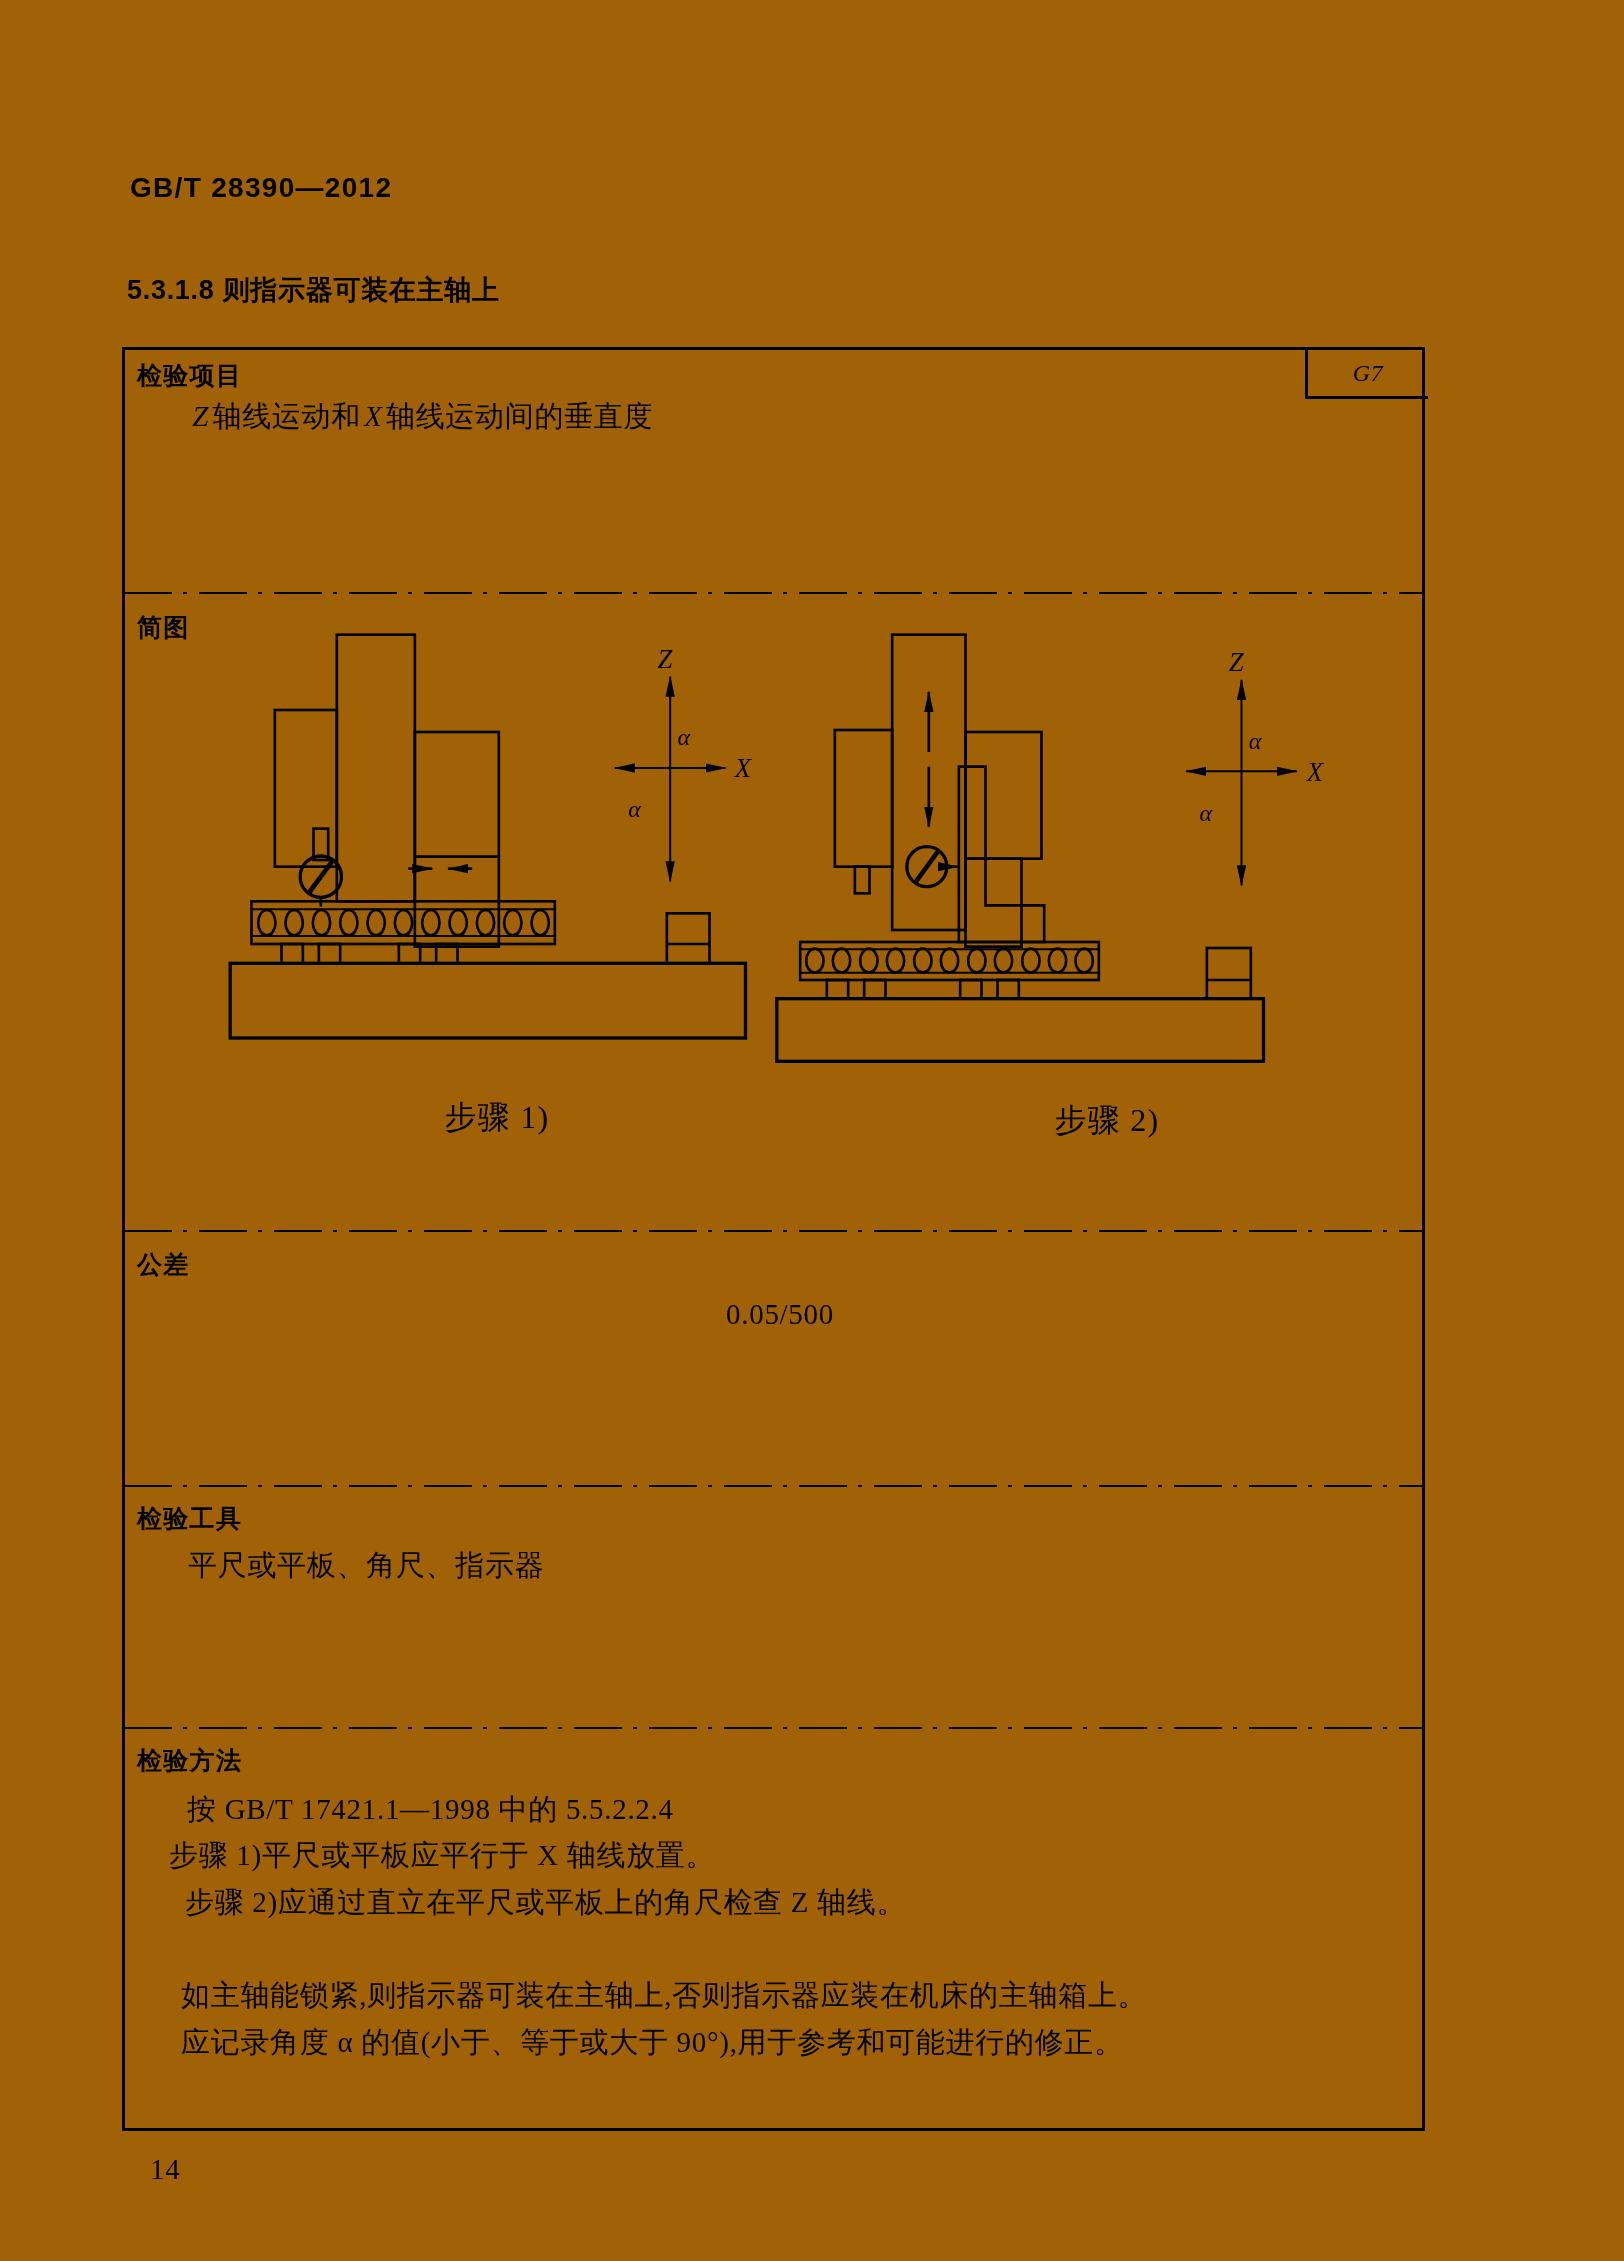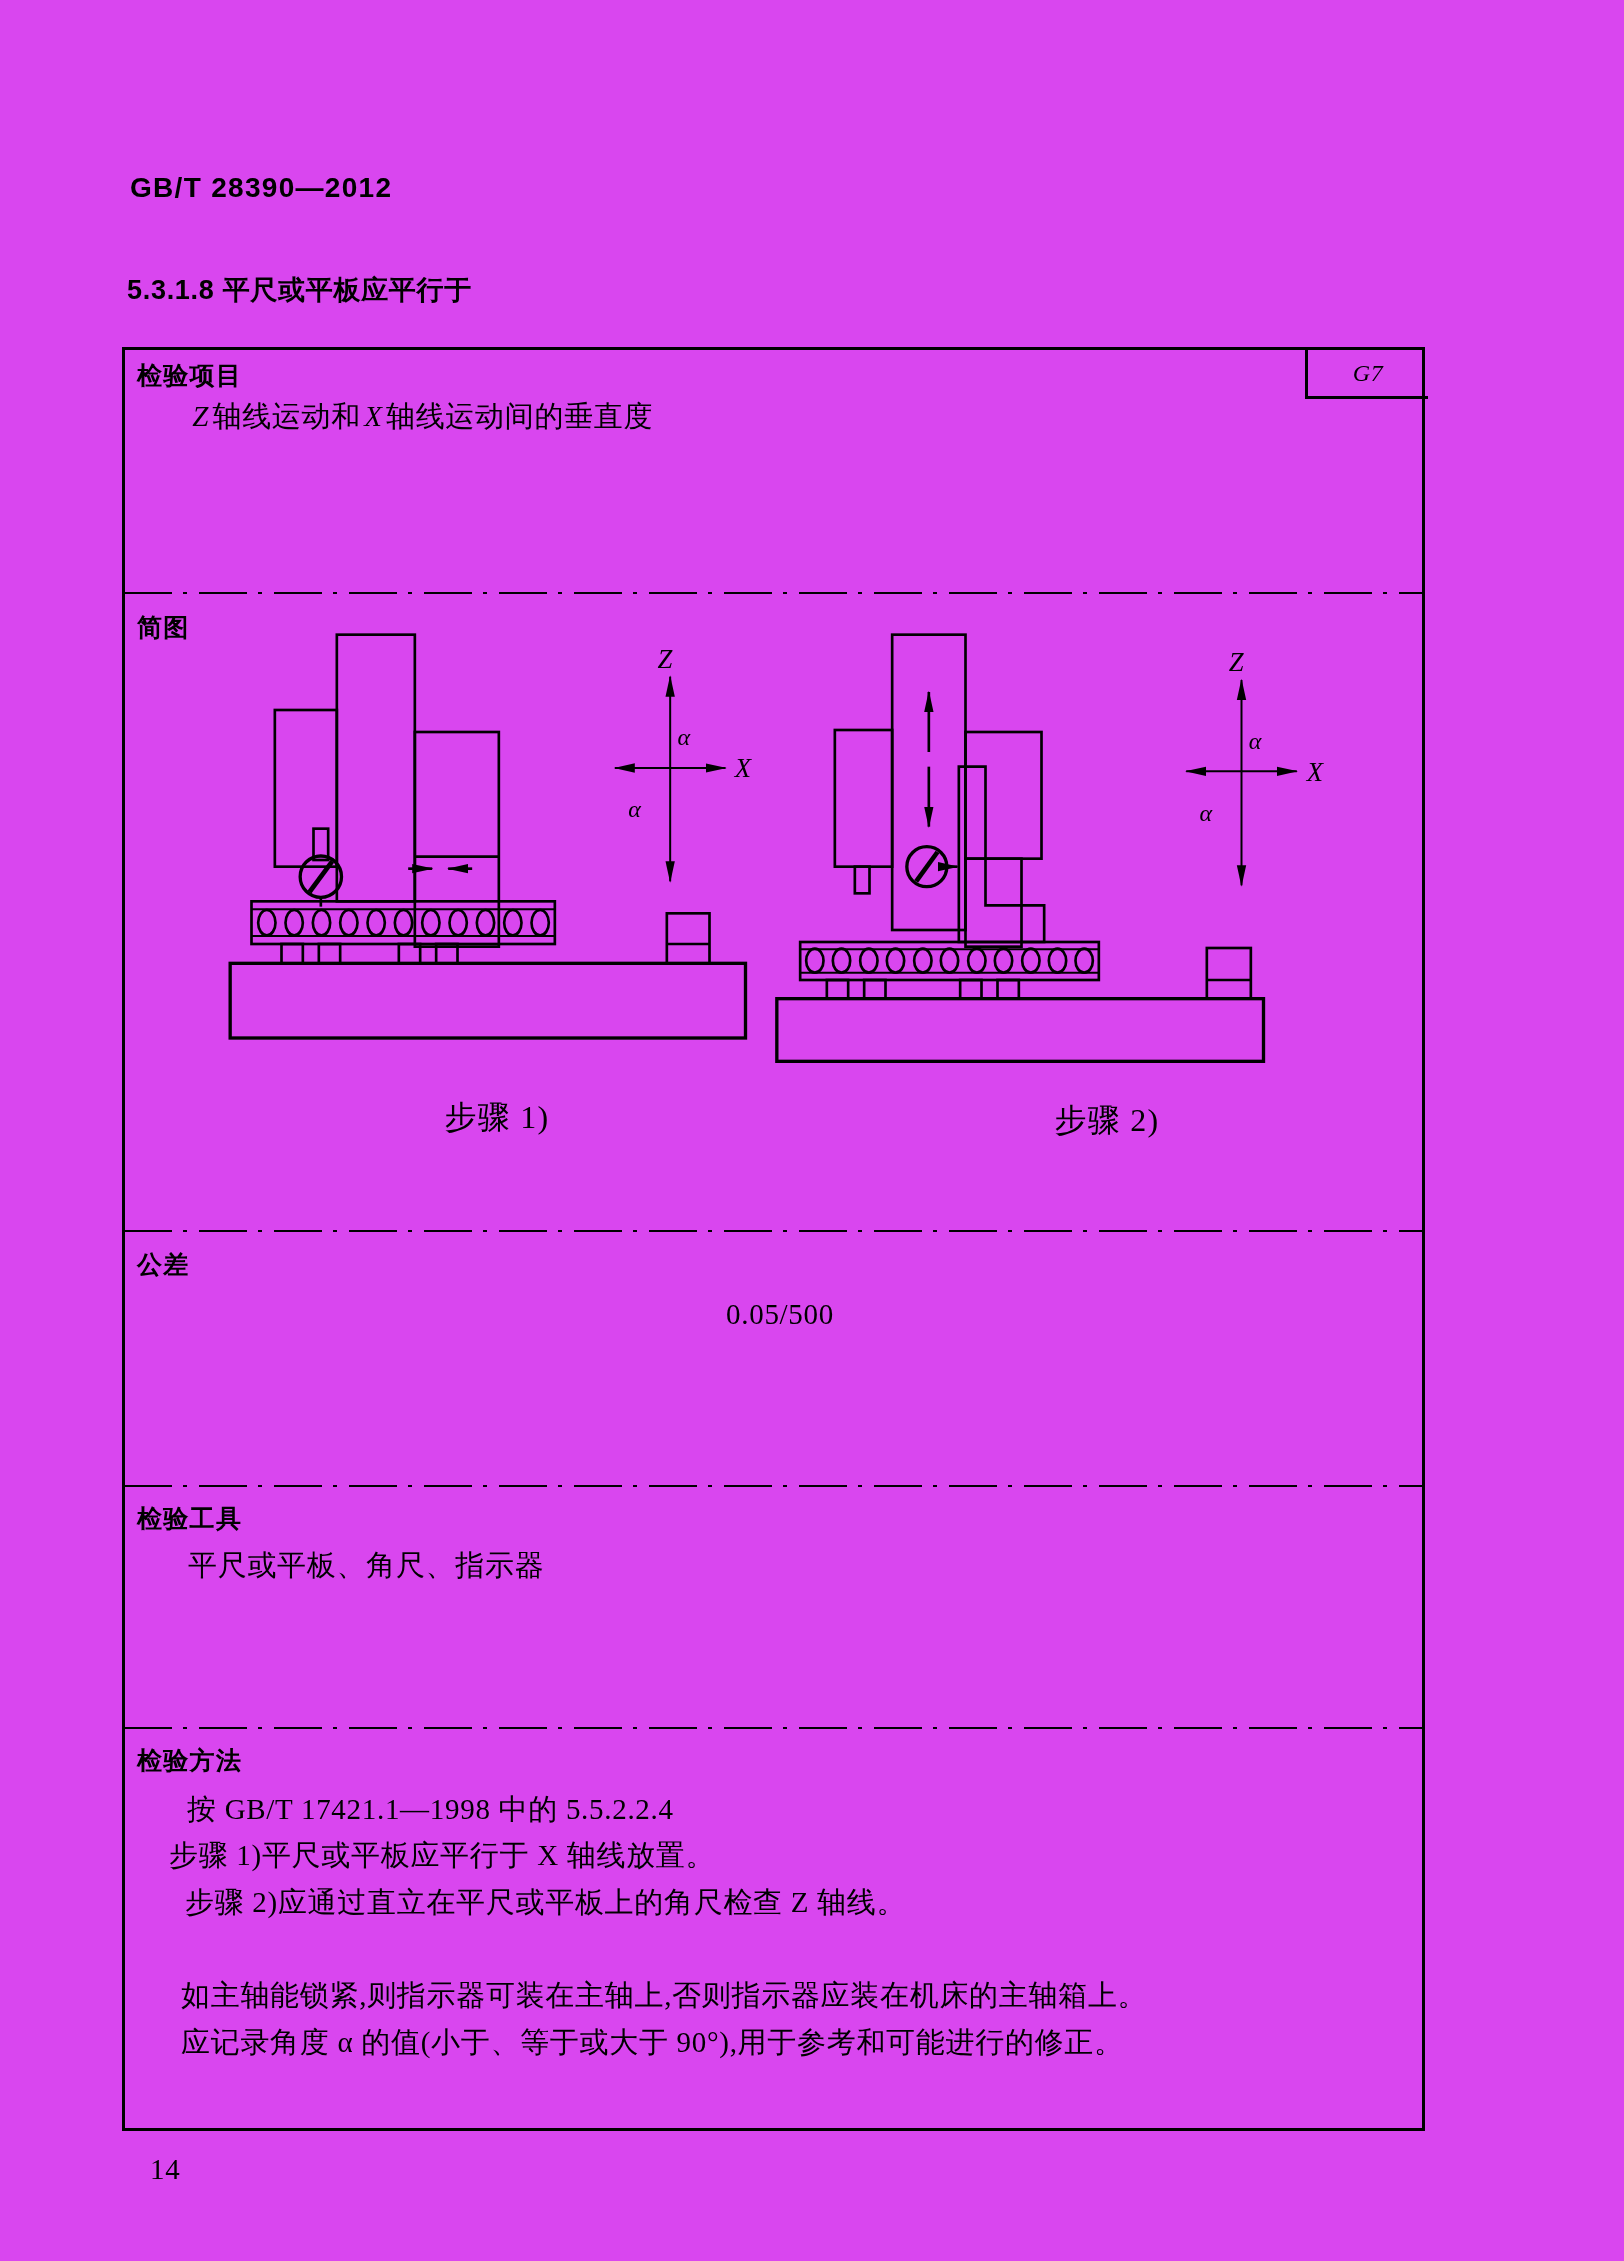--- a/index.html
+++ b/index.html
@@ -1,16 +1,16 @@
 <!DOCTYPE html>
 <html style="font-size:10.7px"><head>
 <meta charset="utf-8">
 <style>
   html,body{margin:0;padding:0;background:#e8e8e8;}
-  .page{position:relative;width:1624px;height:2261px;background:#d946ef;overflow:hidden;
+  .page{position:relative;width:1624px;height:2261px;background:#a16207;overflow:hidden;
         font-family:"Liberation Serif","DejaVu Serif",serif;color:#000;}
   .abs{position:absolute;}
   .hdr{font-family:"Liberation Sans","DejaVu Sans",sans-serif;font-weight:bold;font-size:28px;letter-spacing:1.3px;}
   .sec{font-family:"Liberation Sans","DejaVu Sans",sans-serif;font-weight:bold;font-size:27px;letter-spacing:0.7px;}
   .lbl{font-family:"Liberation Sans","DejaVu Sans",sans-serif;font-weight:bold;font-size:25px;letter-spacing:1.3px;}
   .body-t{font-size:29px;letter-spacing:0.7px;white-space:nowrap;}
   .var{font-style:italic;font-family:"Liberation Serif","DejaVu Serif",serif;padding:0 3.3px;}
   .tbl{border:3.3px solid #000;}
   .g7cell{border-left:3.3px solid #000;border-bottom:3.3px solid #000;
           display:flex;align-items:center;justify-content:center;
@@ -21,21 +21,21 @@
   svg text{font-family:"Liberation Serif","DejaVu Serif",serif;}
   .axlbl{font-style:italic;font-size:40px;}
   .allbl{font-style:italic;font-size:36px;}
 </style>
 </head>
 <body>
 
 <div class="page">
 
   <div class="abs hdr" style="left:130px;top:172px;">GB/T 28390—2012</div>
-  <div class="abs sec" style="left:127px;top:272px;">5.3.1.8  平尺或平板应平行于</div>
+  <div class="abs sec" style="left:127px;top:272px;">5.3.1.8  则指示器可装在主轴上</div>
 
   <div class="abs tbl" style="left:122px;top:347px;width:1303px;height:1784px;box-sizing:border-box;"></div>
 
   <div class="abs g7cell" style="left:1305px;top:350px;width:123px;height:49px;box-sizing:border-box;">
     <span>G7</span>
   </div>
 
   <div class="abs lbl" style="left:137px;top:359px;">检验项目</div>
   <div class="abs body-t" style="left:189px;top:397px;">
     <span class="var">Z</span><span>轴线运动和</span><span class="var">X</span><span>轴线运动间的垂直度</span>

